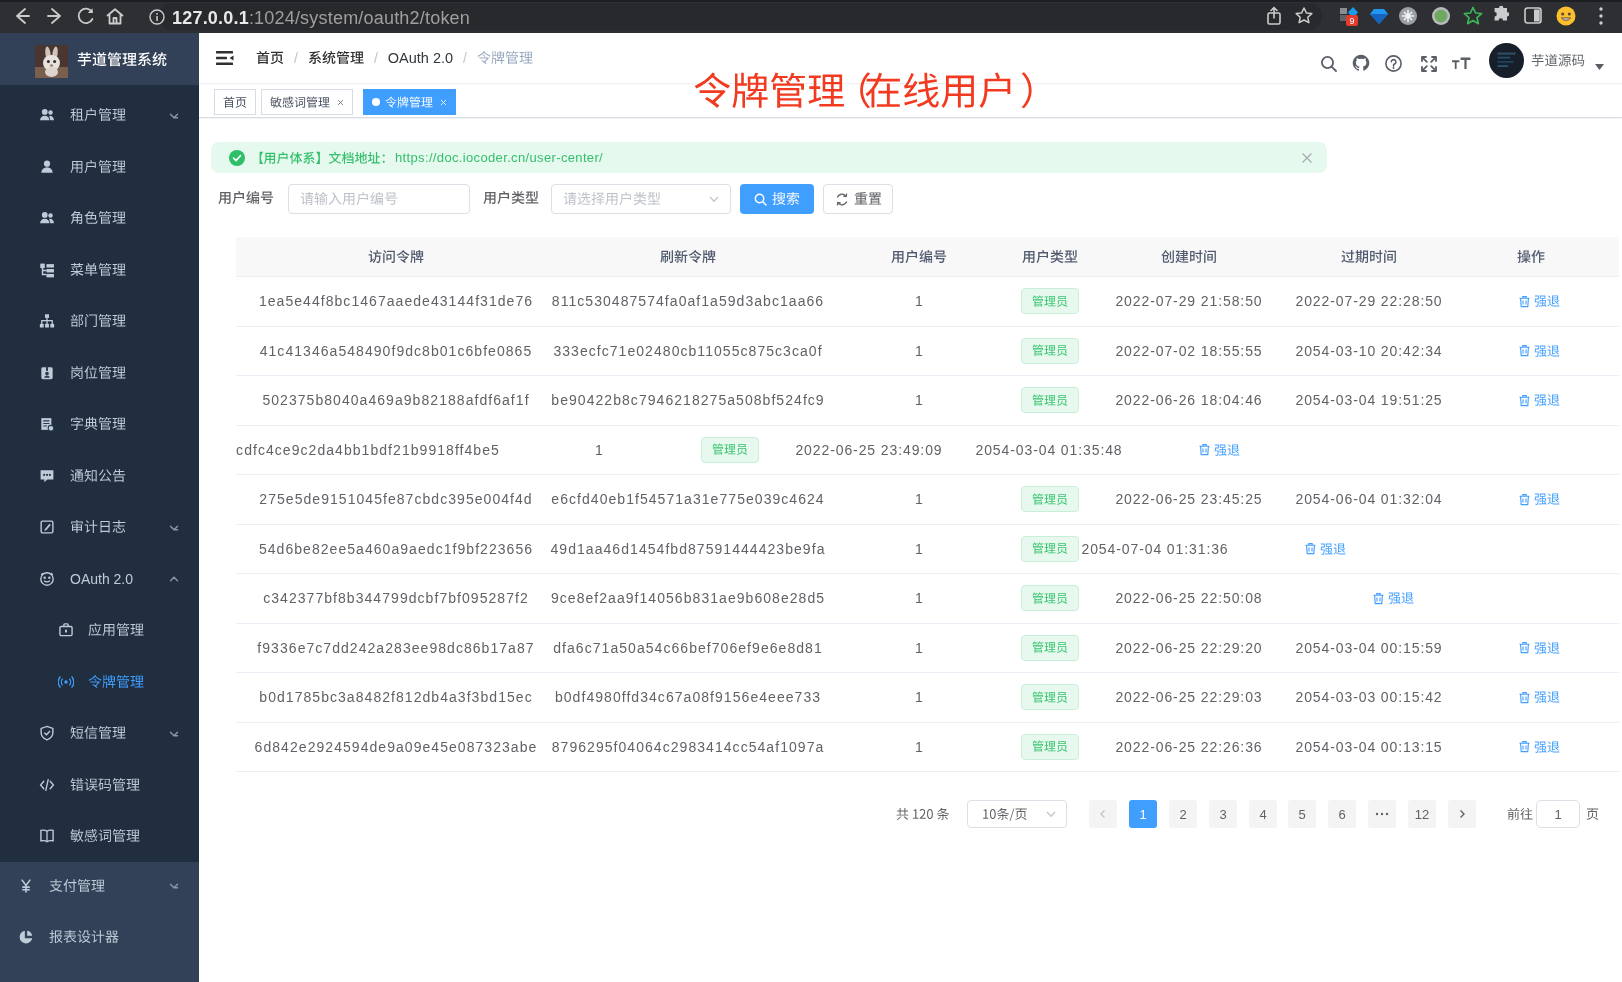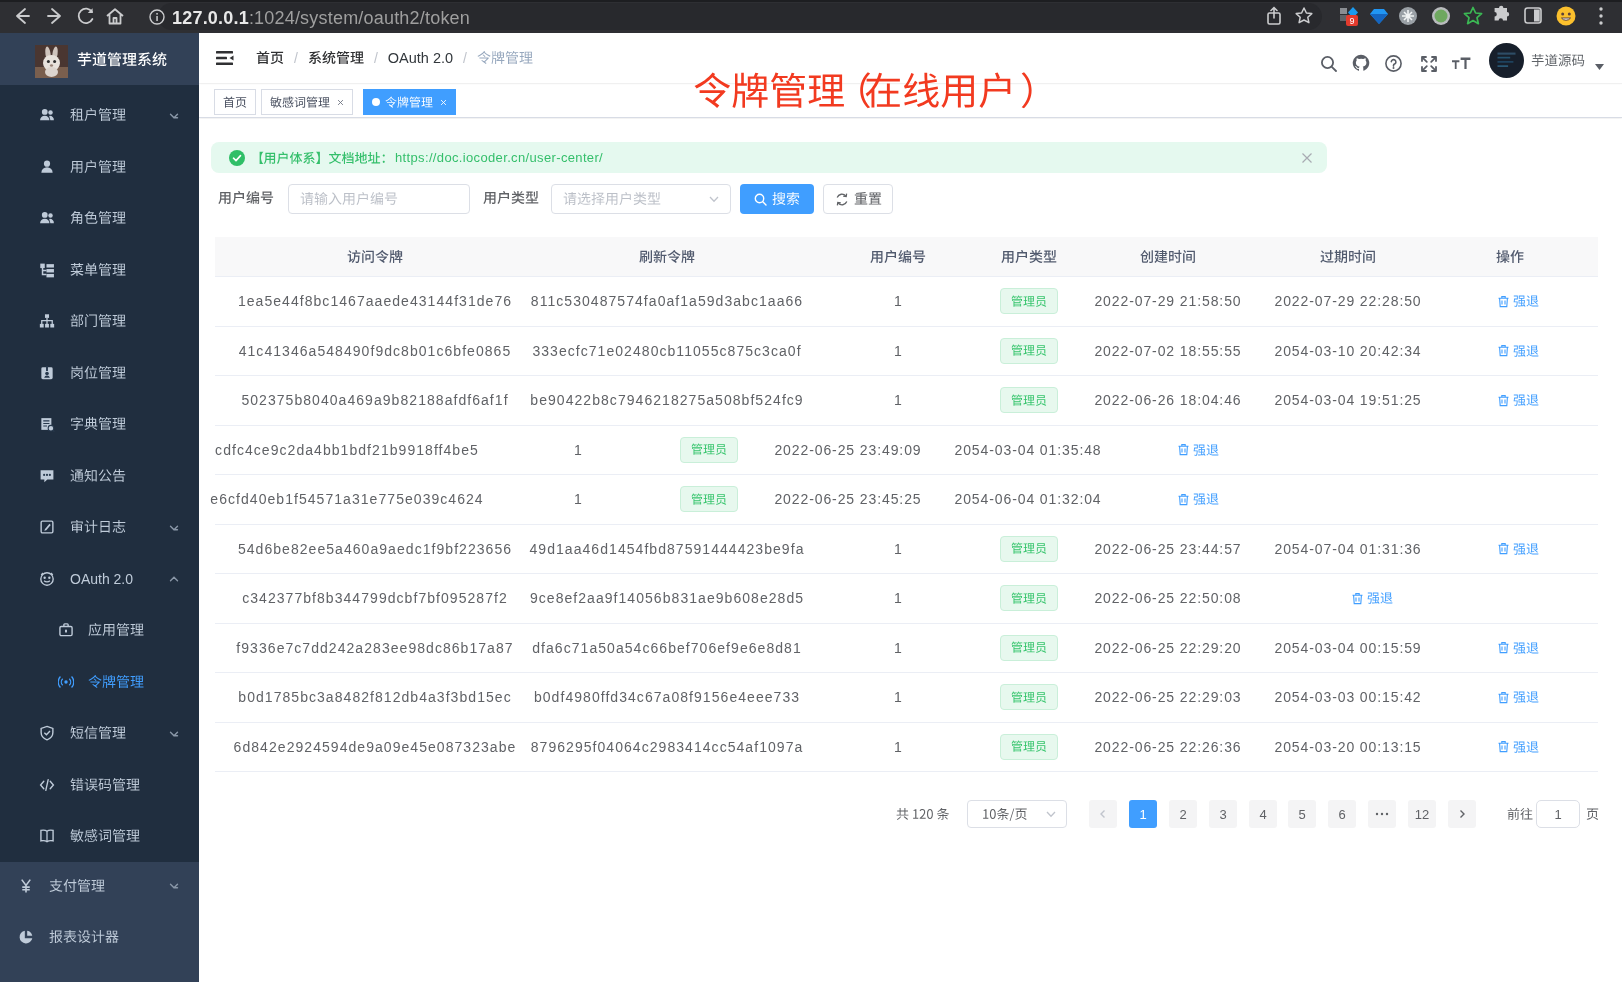--- a/index.html
+++ b/index.html
@@ -19,21 +19,21 @@
 #navbar{position:absolute;left:199px;top:33px;width:1423px;height:51px;background:#fff;border-bottom:1px solid #f1f1f1}
 #tagsbar{position:absolute;left:199px;top:85px;width:1423px;height:33px;background:#fff;border-bottom:1px solid #d8dce5;box-shadow:0 1px 3px 0 rgba(0,0,0,.08)}
 .tag{position:absolute;top:4px;height:26px;display:flex;align-items:center;background:#fff;border:1px solid #d8dce5;color:#495060;padding:0 8px}
 .tag.active{background:#409eff;border-color:#409eff}
 
 #main{position:absolute;left:199px;top:119px;width:1423px;height:863px;background:#fff}
 #alert{position:absolute;left:12px;top:23px;width:1116px;height:31px;background:#e5f9ef;border-radius:8px;display:flex;align-items:center}
 .inp{position:absolute;height:30px;border:1px solid #dcdfe6;border-radius:4px;background:#fff;display:flex;align-items:center}
 .btn{position:absolute;height:30px;border-radius:4px;display:flex;align-items:center;justify-content:center}
 
-#tbl{position:absolute;left:16px;top:118px;width:1383px}
+#tbl{position:absolute;left:37px;top:118px;width:1383px}
 .trow{display:flex;width:1383px;border-bottom:1px solid #ebeef5;background:#fff}
 .trow.head{background:#f8f8f9;border-bottom:1px solid #ebeef5}
 .td{display:flex;align-items:center;justify-content:center;font-size:14px;color:#606266;white-space:nowrap;overflow:visible}
 .tok{font-size:14px;color:#606266;letter-spacing:1.05px}
 .badge{height:26px;padding:0 10px;background:#e7f8ee;border:1px solid #c9efd9;border-radius:4px;display:flex;align-items:center;justify-content:center}
 .pbtn{position:absolute;top:0;height:28px;border-radius:3px;background:#f4f4f5;display:flex;align-items:center;justify-content:center;color:#606266;font-size:13px}
 .pbtn.on{background:#409eff;color:#fff}
 </style></head><body>
 <div id="chrome">
     <div class="topedge"></div>
@@ -642,20 +642,23 @@
             <svg width="13" height="13" viewBox="0 0 13 13" style="margin-right:3px">
               <path d="M1.5 3.2 H11.5 M4.8 3 V1.6 H8.2 V3 M2.6 3.4 L3.2 11.6 H9.8 L10.4 3.4 M5 5.4 V9.6 M8 5.4 V9.6" stroke="#409eff" stroke-width="1.1" fill="none"></path>
             </svg>
             <svg width="26" height="18" viewBox="0 0 26 18">
               <path transform="translate(0,13.8)" d="M6.7 -9.4H10.5V-7.8H6.7ZM5.8 -10.2V-7H8.2V-5.8H5.6V-2.3H8.2V-0.4L5 -0.2L5.1 0.7C6.7 0.6 9.1 0.4 11.3 0.2C11.5 0.6 11.6 0.9 11.7 1.1L12.5 0.8C12.3 -0 11.6 -1.2 10.9 -2.1L10.1 -1.7C10.4 -1.4 10.6 -1 10.9 -0.6L9.1 -0.5V-2.3H11.8V-5.8H9.1V-7H11.4V-10.2ZM6.4 -5H8.2V-3.1H6.4ZM9.1 -5H10.9V-3.1H9.1ZM1.1 -7.3C1 -6.1 0.8 -4.5 0.6 -3.5H1.2L3.7 -3.5C3.6 -1.2 3.4 -0.3 3.2 -0.1C3 0.1 2.9 0.1 2.7 0.1C2.5 0.1 1.9 0.1 1.3 0C1.5 0.3 1.6 0.7 1.6 0.9C2.2 1 2.8 1 3.1 0.9C3.5 0.9 3.7 0.8 4 0.6C4.3 0.2 4.5 -1 4.7 -3.9C4.7 -4.1 4.7 -4.4 4.7 -4.4H1.7C1.7 -5 1.8 -5.7 1.9 -6.4H4.8V-10.2H0.8V-9.3H3.9V-7.3Z M14 -9.9C14.8 -9.2 15.6 -8.3 16 -7.7L16.7 -8.3C16.3 -8.9 15.5 -9.8 14.8 -10.4ZM23.1 -7.5V-6.3H19.1V-7.5ZM23.1 -8.3H19.1V-9.5H23.1ZM18 -1.1C18.3 -1.2 18.7 -1.4 21.4 -2.2C21.3 -2.3 21.3 -2.7 21.3 -3L19.1 -2.4V-5.5H24.1V-10.3H18.1V-2.8C18.1 -2.3 17.8 -2 17.6 -1.9C17.7 -1.7 17.9 -1.3 18 -1.1ZM20.3 -4.5C21.7 -3.5 23.3 -2.1 24.1 -1.1L24.9 -1.7C24.4 -2.2 23.7 -2.8 23 -3.5C23.7 -3.9 24.5 -4.4 25.1 -4.9L24.3 -5.5C23.9 -5 23 -4.4 22.3 -4C21.9 -4.4 21.4 -4.7 20.9 -5ZM16.4 -6.3H13.7V-5.4H15.4V-1.4C14.9 -1.1 14.2 -0.6 13.5 0L14.1 0.8C14.8 0 15.5 -0.7 16 -0.7C16.3 -0.7 16.7 -0.3 17.2 0C18.1 0.6 19.3 0.7 20.8 0.7C22 0.7 24.3 0.6 25.3 0.6C25.3 0.3 25.4 -0.2 25.5 -0.4C24.3 -0.3 22.3 -0.2 20.8 -0.2C19.4 -0.2 18.3 -0.3 17.4 -0.7C17 -1 16.7 -1.3 16.4 -1.4Z" fill="#409eff"></path>
             </svg>
           </div>
         </div>
       </div>
       <div class="trow" style="height:49.5px">
+        <div class="td" style="width:320px">
+          <span class="tok">275e5de9151045fe87cbdc395e004f4d</span>
+        </div>
         <div class="td" style="width:264px">
           <span class="tok">e6cfd40eb1f54571a31e775e039c4624</span>
         </div>
         <div class="td" style="width:198px">1</div>
         <div class="td" style="width:64px">
           <div class="badge">
             <svg width="36" height="17" viewBox="0 0 36 17">
               <path transform="translate(0,12.7)" d="M2.5 -5.3V1H3.4V0.6H9.3V0.9H10.1V-2H3.4V-2.8H9.5V-5.3ZM9.3 -0.1H3.4V-1.3H9.3ZM5.3 -7.5C5.4 -7.2 5.5 -7 5.7 -6.7H1.2V-4.7H2.1V-6H10.1V-4.7H11V-6.7H6.6C6.5 -7 6.3 -7.4 6.1 -7.6ZM3.4 -4.6H8.6V-3.5H3.4ZM2 -10.1C1.7 -9.1 1.2 -8.1 0.5 -7.4C0.7 -7.3 1.1 -7.1 1.3 -7C1.6 -7.4 2 -7.9 2.3 -8.4H3.1C3.4 -8 3.6 -7.5 3.7 -7.1L4.5 -7.4C4.4 -7.7 4.2 -8.1 4 -8.4H5.8V-9.1H2.6C2.7 -9.4 2.8 -9.7 2.9 -10ZM7.1 -10.1C6.9 -9.2 6.4 -8.4 5.9 -7.8C6.1 -7.7 6.5 -7.5 6.6 -7.4C6.9 -7.7 7.1 -8 7.3 -8.4H8.2C8.6 -8 8.9 -7.4 9.1 -7.1L9.8 -7.4C9.7 -7.7 9.4 -8.1 9.1 -8.4H11.3V-9.1H7.7C7.8 -9.4 7.9 -9.7 8 -9.9Z M17.7 -6.5H19.5V-4.9H17.7ZM20.3 -6.5H22.2V-4.9H20.3ZM17.7 -8.7H19.5V-7.2H17.7ZM20.3 -8.7H22.2V-7.2H20.3ZM15.8 -0.3V0.6H23.6V-0.3H20.4V-1.9H23.2V-2.7H20.4V-4.2H23V-9.5H16.9V-4.2H19.5V-2.7H16.7V-1.9H19.5V-0.3ZM12.4 -1.2 12.6 -0.3C13.7 -0.6 15.1 -1.1 16.4 -1.5L16.2 -2.4L14.9 -2V-5H16.1V-5.8H14.9V-8.4H16.3V-9.3H12.6V-8.4H14V-5.8H12.7V-5H14V-1.7C13.4 -1.5 12.9 -1.3 12.4 -1.2Z M27.2 -8.8H32.8V-7.4H27.2ZM26.3 -9.5V-6.6H33.8V-9.5ZM29.5 -3.9V-2.8C29.5 -1.9 29.1 -0.6 24.8 0.3C25 0.5 25.3 0.8 25.4 1C29.9 0 30.4 -1.5 30.4 -2.8V-3.9ZM30.3 -0.8C31.8 -0.3 33.8 0.5 34.8 1L35.2 0.2C34.2 -0.3 32.2 -1 30.8 -1.4ZM25.9 -5.5V-1.1H26.8V-4.7H33.3V-1.2H34.3V-5.5Z" fill="#33c36a"></path>
             </svg>
           </div>
@@ -681,21 +684,20 @@
           <span class="tok">49d1aa46d1454fbd87591444423be9fa</span>
         </div>
         <div class="td" style="width:198px">1</div>
         <div class="td" style="width:64px">
           <div class="badge">
             <svg width="36" height="17" viewBox="0 0 36 17">
               <path transform="translate(0,12.7)" d="M2.5 -5.3V1H3.4V0.6H9.3V0.9H10.1V-2H3.4V-2.8H9.5V-5.3ZM9.3 -0.1H3.4V-1.3H9.3ZM5.3 -7.5C5.4 -7.2 5.5 -7 5.7 -6.7H1.2V-4.7H2.1V-6H10.1V-4.7H11V-6.7H6.6C6.5 -7 6.3 -7.4 6.1 -7.6ZM3.4 -4.6H8.6V-3.5H3.4ZM2 -10.1C1.7 -9.1 1.2 -8.1 0.5 -7.4C0.7 -7.3 1.1 -7.1 1.3 -7C1.6 -7.4 2 -7.9 2.3 -8.4H3.1C3.4 -8 3.6 -7.5 3.7 -7.1L4.5 -7.4C4.4 -7.7 4.2 -8.1 4 -8.4H5.8V-9.1H2.6C2.7 -9.4 2.8 -9.7 2.9 -10ZM7.1 -10.1C6.9 -9.2 6.4 -8.4 5.9 -7.8C6.1 -7.7 6.5 -7.5 6.6 -7.4C6.9 -7.7 7.1 -8 7.3 -8.4H8.2C8.6 -8 8.9 -7.4 9.1 -7.1L9.8 -7.4C9.7 -7.7 9.4 -8.1 9.1 -8.4H11.3V-9.1H7.7C7.8 -9.4 7.9 -9.7 8 -9.9Z M17.7 -6.5H19.5V-4.9H17.7ZM20.3 -6.5H22.2V-4.9H20.3ZM17.7 -8.7H19.5V-7.2H17.7ZM20.3 -8.7H22.2V-7.2H20.3ZM15.8 -0.3V0.6H23.6V-0.3H20.4V-1.9H23.2V-2.7H20.4V-4.2H23V-9.5H16.9V-4.2H19.5V-2.7H16.7V-1.9H19.5V-0.3ZM12.4 -1.2 12.6 -0.3C13.7 -0.6 15.1 -1.1 16.4 -1.5L16.2 -2.4L14.9 -2V-5H16.1V-5.8H14.9V-8.4H16.3V-9.3H12.6V-8.4H14V-5.8H12.7V-5H14V-1.7C13.4 -1.5 12.9 -1.3 12.4 -1.2Z M27.2 -8.8H32.8V-7.4H27.2ZM26.3 -9.5V-6.6H33.8V-9.5ZM29.5 -3.9V-2.8C29.5 -1.9 29.1 -0.6 24.8 0.3C25 0.5 25.3 0.8 25.4 1C29.9 0 30.4 -1.5 30.4 -2.8V-3.9ZM30.3 -0.8C31.8 -0.3 33.8 0.5 34.8 1L35.2 0.2C34.2 -0.3 32.2 -1 30.8 -1.4ZM25.9 -5.5V-1.1H26.8V-4.7H33.3V-1.2H34.3V-5.5Z" fill="#33c36a"></path>
             </svg>
           </div>
         </div>
-        <div class="td" style="width:214px;letter-spacing:.9px">2022-06-25 23:44:57</div>
         <div class="td" style="width:146px;letter-spacing:.9px">2054-07-04 01:31:36</div>
         <div class="td" style="width:177px">
           <div style="position:relative;left:8px;display:flex;align-items:center">
             <svg width="13" height="13" viewBox="0 0 13 13" style="margin-right:3px">
               <path d="M1.5 3.2 H11.5 M4.8 3 V1.6 H8.2 V3 M2.6 3.4 L3.2 11.6 H9.8 L10.4 3.4 M5 5.4 V9.6 M8 5.4 V9.6" stroke="#409eff" stroke-width="1.1" fill="none"></path>
             </svg>
             <svg width="26" height="18" viewBox="0 0 26 18">
               <path transform="translate(0,13.8)" d="M6.7 -9.4H10.5V-7.8H6.7ZM5.8 -10.2V-7H8.2V-5.8H5.6V-2.3H8.2V-0.4L5 -0.2L5.1 0.7C6.7 0.6 9.1 0.4 11.3 0.2C11.5 0.6 11.6 0.9 11.7 1.1L12.5 0.8C12.3 -0 11.6 -1.2 10.9 -2.1L10.1 -1.7C10.4 -1.4 10.6 -1 10.9 -0.6L9.1 -0.5V-2.3H11.8V-5.8H9.1V-7H11.4V-10.2ZM6.4 -5H8.2V-3.1H6.4ZM9.1 -5H10.9V-3.1H9.1ZM1.1 -7.3C1 -6.1 0.8 -4.5 0.6 -3.5H1.2L3.7 -3.5C3.6 -1.2 3.4 -0.3 3.2 -0.1C3 0.1 2.9 0.1 2.7 0.1C2.5 0.1 1.9 0.1 1.3 0C1.5 0.3 1.6 0.7 1.6 0.9C2.2 1 2.8 1 3.1 0.9C3.5 0.9 3.7 0.8 4 0.6C4.3 0.2 4.5 -1 4.7 -3.9C4.7 -4.1 4.7 -4.4 4.7 -4.4H1.7C1.7 -5 1.8 -5.7 1.9 -6.4H4.8V-10.2H0.8V-9.3H3.9V-7.3Z M14 -9.9C14.8 -9.2 15.6 -8.3 16 -7.7L16.7 -8.3C16.3 -8.9 15.5 -9.8 14.8 -10.4ZM23.1 -7.5V-6.3H19.1V-7.5ZM23.1 -8.3H19.1V-9.5H23.1ZM18 -1.1C18.3 -1.2 18.7 -1.4 21.4 -2.2C21.3 -2.3 21.3 -2.7 21.3 -3L19.1 -2.4V-5.5H24.1V-10.3H18.1V-2.8C18.1 -2.3 17.8 -2 17.6 -1.9C17.7 -1.7 17.9 -1.3 18 -1.1ZM20.3 -4.5C21.7 -3.5 23.3 -2.1 24.1 -1.1L24.9 -1.7C24.4 -2.2 23.7 -2.8 23 -3.5C23.7 -3.9 24.5 -4.4 25.1 -4.9L24.3 -5.5C23.9 -5 23 -4.4 22.3 -4C21.9 -4.4 21.4 -4.7 20.9 -5ZM16.4 -6.3H13.7V-5.4H15.4V-1.4C14.9 -1.1 14.2 -0.6 13.5 0L14.1 0.8C14.8 0 15.5 -0.7 16 -0.7C16.3 -0.7 16.7 -0.3 17.2 0C18.1 0.6 19.3 0.7 20.8 0.7C22 0.7 24.3 0.6 25.3 0.6C25.3 0.3 25.4 -0.2 25.5 -0.4C24.3 -0.3 22.3 -0.2 20.8 -0.2C19.4 -0.2 18.3 -0.3 17.4 -0.7C17 -1 16.7 -1.3 16.4 -1.4Z" fill="#409eff"></path>
             </svg>
           </div>
@@ -793,21 +795,21 @@
         </div>
         <div class="td" style="width:198px">1</div>
         <div class="td" style="width:64px">
           <div class="badge">
             <svg width="36" height="17" viewBox="0 0 36 17">
               <path transform="translate(0,12.7)" d="M2.5 -5.3V1H3.4V0.6H9.3V0.9H10.1V-2H3.4V-2.8H9.5V-5.3ZM9.3 -0.1H3.4V-1.3H9.3ZM5.3 -7.5C5.4 -7.2 5.5 -7 5.7 -6.7H1.2V-4.7H2.1V-6H10.1V-4.7H11V-6.7H6.6C6.5 -7 6.3 -7.4 6.1 -7.6ZM3.4 -4.6H8.6V-3.5H3.4ZM2 -10.1C1.7 -9.1 1.2 -8.1 0.5 -7.4C0.7 -7.3 1.1 -7.1 1.3 -7C1.6 -7.4 2 -7.9 2.3 -8.4H3.1C3.4 -8 3.6 -7.5 3.7 -7.1L4.5 -7.4C4.4 -7.7 4.2 -8.1 4 -8.4H5.8V-9.1H2.6C2.7 -9.4 2.8 -9.7 2.9 -10ZM7.1 -10.1C6.9 -9.2 6.4 -8.4 5.9 -7.8C6.1 -7.7 6.5 -7.5 6.6 -7.4C6.9 -7.7 7.1 -8 7.3 -8.4H8.2C8.6 -8 8.9 -7.4 9.1 -7.1L9.8 -7.4C9.7 -7.7 9.4 -8.1 9.1 -8.4H11.3V-9.1H7.7C7.8 -9.4 7.9 -9.7 8 -9.9Z M17.7 -6.5H19.5V-4.9H17.7ZM20.3 -6.5H22.2V-4.9H20.3ZM17.7 -8.7H19.5V-7.2H17.7ZM20.3 -8.7H22.2V-7.2H20.3ZM15.8 -0.3V0.6H23.6V-0.3H20.4V-1.9H23.2V-2.7H20.4V-4.2H23V-9.5H16.9V-4.2H19.5V-2.7H16.7V-1.9H19.5V-0.3ZM12.4 -1.2 12.6 -0.3C13.7 -0.6 15.1 -1.1 16.4 -1.5L16.2 -2.4L14.9 -2V-5H16.1V-5.8H14.9V-8.4H16.3V-9.3H12.6V-8.4H14V-5.8H12.7V-5H14V-1.7C13.4 -1.5 12.9 -1.3 12.4 -1.2Z M27.2 -8.8H32.8V-7.4H27.2ZM26.3 -9.5V-6.6H33.8V-9.5ZM29.5 -3.9V-2.8C29.5 -1.9 29.1 -0.6 24.8 0.3C25 0.5 25.3 0.8 25.4 1C29.9 0 30.4 -1.5 30.4 -2.8V-3.9ZM30.3 -0.8C31.8 -0.3 33.8 0.5 34.8 1L35.2 0.2C34.2 -0.3 32.2 -1 30.8 -1.4ZM25.9 -5.5V-1.1H26.8V-4.7H33.3V-1.2H34.3V-5.5Z" fill="#33c36a"></path>
             </svg>
           </div>
         </div>
         <div class="td" style="width:214px;letter-spacing:.9px">2022-06-25 22:26:36</div>
-        <div class="td" style="width:146px;letter-spacing:.9px">2054-03-20 00:13:15</div>
+        <div class="td" style="width:146px;letter-spacing:.9px">2054-03-04 00:13:15</div>
         <div class="td" style="width:177px">
           <div style="position:relative;left:8px;display:flex;align-items:center">
             <svg width="13" height="13" viewBox="0 0 13 13" style="margin-right:3px">
               <path d="M1.5 3.2 H11.5 M4.8 3 V1.6 H8.2 V3 M2.6 3.4 L3.2 11.6 H9.8 L10.4 3.4 M5 5.4 V9.6 M8 5.4 V9.6" stroke="#409eff" stroke-width="1.1" fill="none"></path>
             </svg>
             <svg width="26" height="18" viewBox="0 0 26 18">
               <path transform="translate(0,13.8)" d="M6.7 -9.4H10.5V-7.8H6.7ZM5.8 -10.2V-7H8.2V-5.8H5.6V-2.3H8.2V-0.4L5 -0.2L5.1 0.7C6.7 0.6 9.1 0.4 11.3 0.2C11.5 0.6 11.6 0.9 11.7 1.1L12.5 0.8C12.3 -0 11.6 -1.2 10.9 -2.1L10.1 -1.7C10.4 -1.4 10.6 -1 10.9 -0.6L9.1 -0.5V-2.3H11.8V-5.8H9.1V-7H11.4V-10.2ZM6.4 -5H8.2V-3.1H6.4ZM9.1 -5H10.9V-3.1H9.1ZM1.1 -7.3C1 -6.1 0.8 -4.5 0.6 -3.5H1.2L3.7 -3.5C3.6 -1.2 3.4 -0.3 3.2 -0.1C3 0.1 2.9 0.1 2.7 0.1C2.5 0.1 1.9 0.1 1.3 0C1.5 0.3 1.6 0.7 1.6 0.9C2.2 1 2.8 1 3.1 0.9C3.5 0.9 3.7 0.8 4 0.6C4.3 0.2 4.5 -1 4.7 -3.9C4.7 -4.1 4.7 -4.4 4.7 -4.4H1.7C1.7 -5 1.8 -5.7 1.9 -6.4H4.8V-10.2H0.8V-9.3H3.9V-7.3Z M14 -9.9C14.8 -9.2 15.6 -8.3 16 -7.7L16.7 -8.3C16.3 -8.9 15.5 -9.8 14.8 -10.4ZM23.1 -7.5V-6.3H19.1V-7.5ZM23.1 -8.3H19.1V-9.5H23.1ZM18 -1.1C18.3 -1.2 18.7 -1.4 21.4 -2.2C21.3 -2.3 21.3 -2.7 21.3 -3L19.1 -2.4V-5.5H24.1V-10.3H18.1V-2.8C18.1 -2.3 17.8 -2 17.6 -1.9C17.7 -1.7 17.9 -1.3 18 -1.1ZM20.3 -4.5C21.7 -3.5 23.3 -2.1 24.1 -1.1L24.9 -1.7C24.4 -2.2 23.7 -2.8 23 -3.5C23.7 -3.9 24.5 -4.4 25.1 -4.9L24.3 -5.5C23.9 -5 23 -4.4 22.3 -4C21.9 -4.4 21.4 -4.7 20.9 -5ZM16.4 -6.3H13.7V-5.4H15.4V-1.4C14.9 -1.1 14.2 -0.6 13.5 0L14.1 0.8C14.8 0 15.5 -0.7 16 -0.7C16.3 -0.7 16.7 -0.3 17.2 0C18.1 0.6 19.3 0.7 20.8 0.7C22 0.7 24.3 0.6 25.3 0.6C25.3 0.3 25.4 -0.2 25.5 -0.4C24.3 -0.3 22.3 -0.2 20.8 -0.2C19.4 -0.2 18.3 -0.3 17.4 -0.7C17 -1 16.7 -1.3 16.4 -1.4Z" fill="#409eff"></path>
             </svg>
           </div>
         </div>

